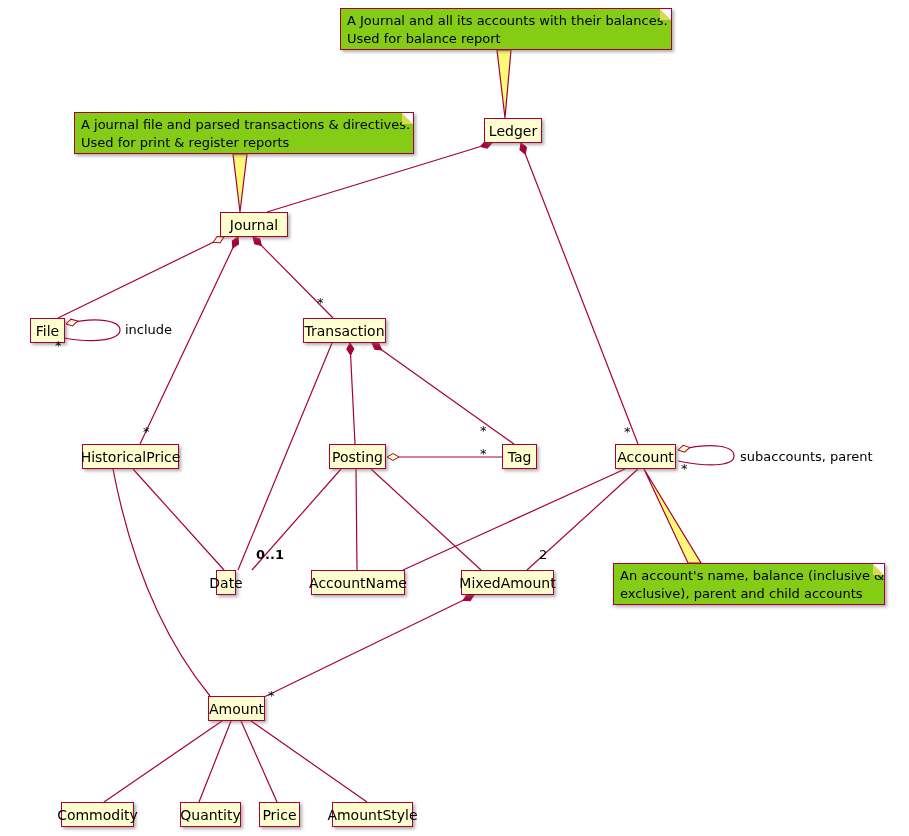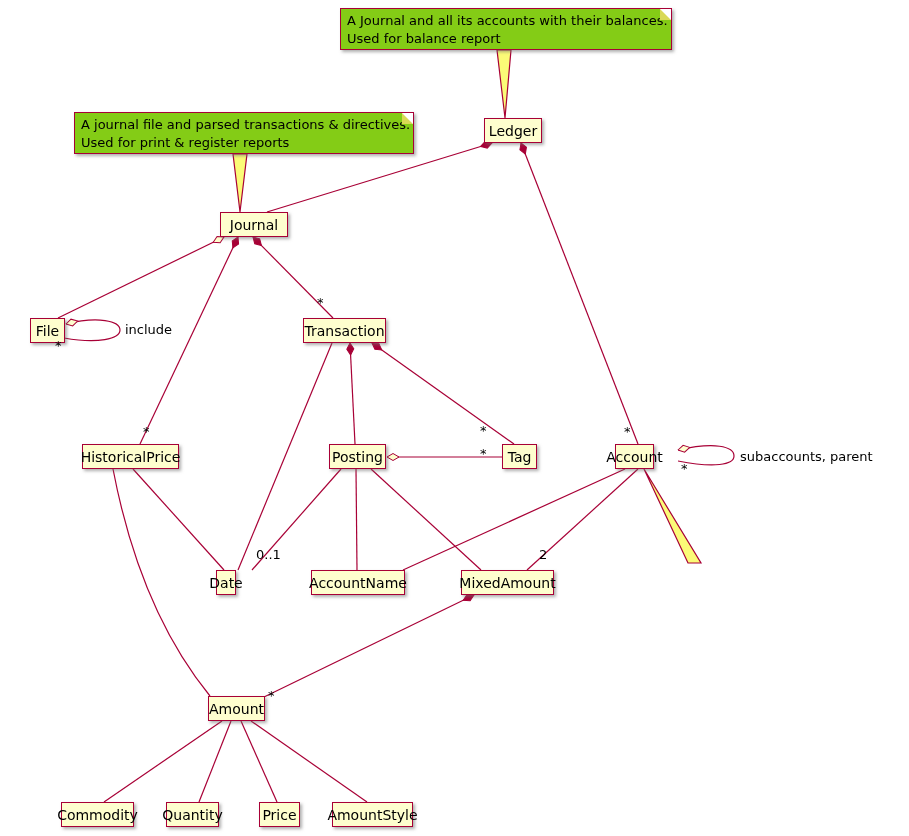--- a/index.html
+++ b/index.html
@@ -97,44 +97,49 @@
     <div>A Journal and all its accounts with their balances.</div>
     <div>Used for balance report</div>
   </div>
 
   <div class="note" style="left:74px;top:112px;width:340px;height:42px;">
     <div class="fold"></div>
     <div>A journal file and parsed transactions &amp; directives.</div>
     <div>Used for print &amp; register reports</div>
   </div>
 
+  <div class="note" style="left:613px;top:563px;width:272px;height:42px;">
+    <div class="fold"></div>
+    <div>An account's name, balance (inclusive &amp;</div>
+    <div>exclusive), parent and child accounts</div>
+  </div>
 
   <div class="uml-class" style="left:484px;top:118px;width:58px;">Ledger</div>
   <div class="uml-class" style="left:220px;top:212px;width:68px;">Journal</div>
   <div class="uml-class" style="left:30px;top:318px;width:35px;">File</div>
   <div class="uml-class" style="left:303px;top:318px;width:83px;">Transaction</div>
   <div class="uml-class" style="left:82px;top:444px;width:97px;">HistoricalPrice</div>
   <div class="uml-class" style="left:329px;top:444px;width:57px;">Posting</div>
   <div class="uml-class" style="left:502px;top:444px;width:35px;">Tag</div>
-  <div class="uml-class" style="left:615px;top:444px;width:39px;">Account</div>
+  <div class="uml-class" style="left:615px;top:444px;width:61px;">Account</div>
   <div class="uml-class" style="left:216px;top:570px;width:20px;">Date</div>
   <div class="uml-class" style="left:311px;top:570px;width:94px;">AccountName</div>
   <div class="uml-class" style="left:461px;top:570px;width:93px;">MixedAmount</div>
   <div class="uml-class" style="left:208px;top:696px;width:57px;">Amount</div>
   <div class="uml-class" style="left:61px;top:802px;width:73px;">Commodity</div>
-  <div class="uml-class" style="left:166px;top:802px;width:53px;">Quantity</div>
+  <div class="uml-class" style="left:180px;top:802px;width:61px;">Quantity</div>
   <div class="uml-class" style="left:259px;top:802px;width:41px;">Price</div>
   <div class="uml-class" style="left:332px;top:802px;width:81px;">AmountStyle</div>
 
   <span class="elabel" style="left:317px;top:295px;">*</span>
   <span class="elabel" style="left:143px;top:424px;">*</span>
   <span class="elabel" style="left:624px;top:424px;">*</span>
   <span class="elabel" style="left:480px;top:423px;">*</span>
   <span class="elabel" style="left:480px;top:446px;">*</span>
   <span class="elabel" style="left:55px;top:338px;">*</span>
   <span class="elabel" style="left:125px;top:322px;">include</span>
   <span class="elabel" style="left:681px;top:461px;">*</span>
   <span class="elabel" style="left:740px;top:449px;">subaccounts, parent</span>
-  <span class="elabel" style="left:256px;top:547px;">0..1</span>
+  <span class="elabel" style="left:256px;top:547px;font-weight:bold;">0..1</span>
   <span class="elabel" style="left:539px;top:547px;">2</span>
   <span class="elabel" style="left:268px;top:688px;">*</span>
 
 </div>
 
 </body></html>

